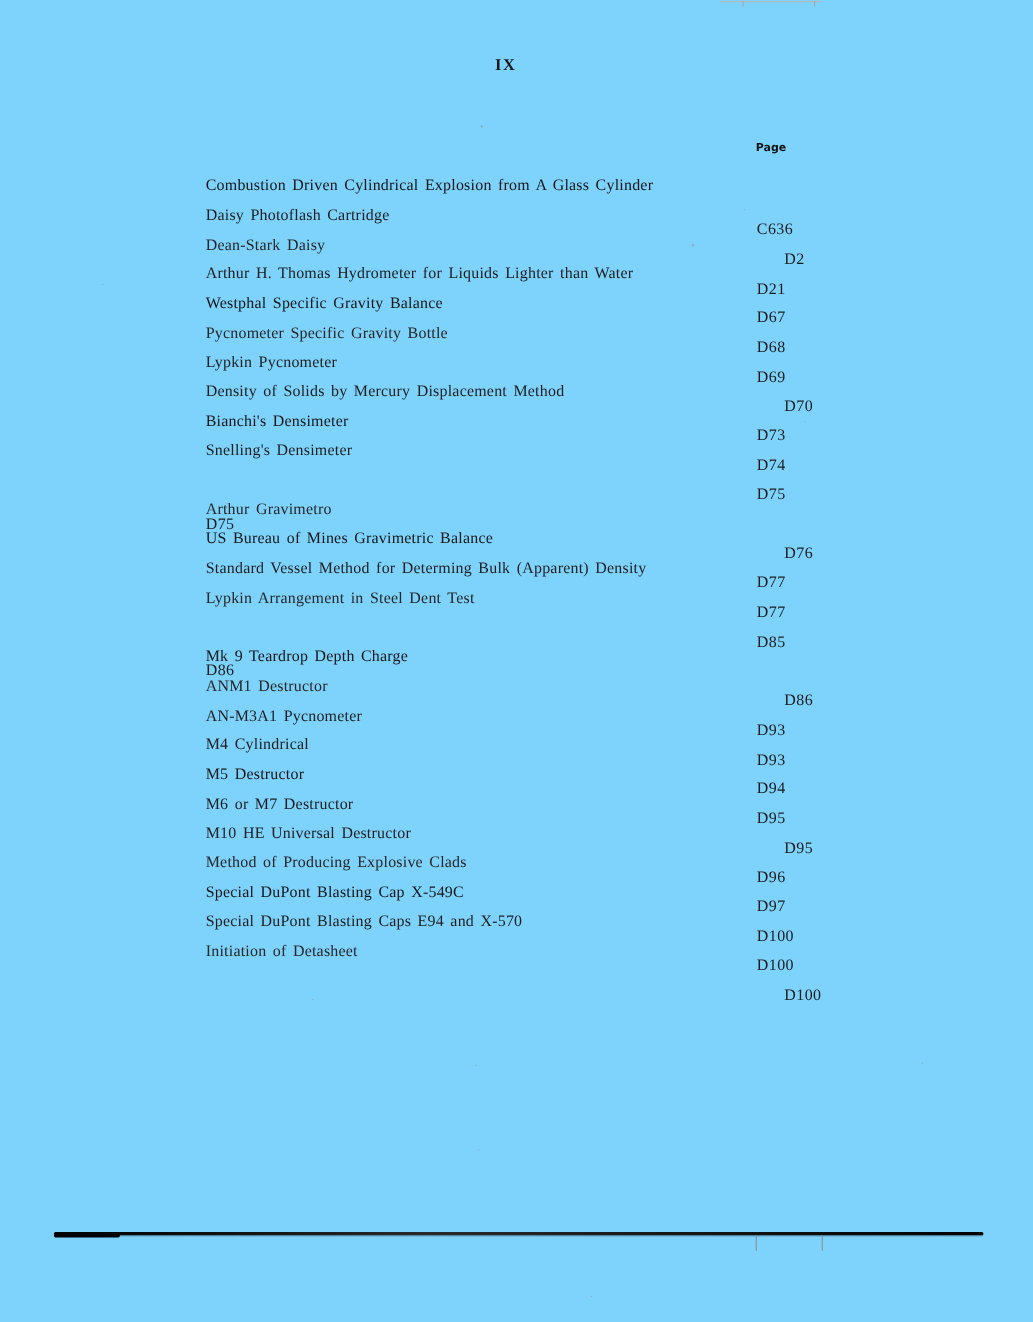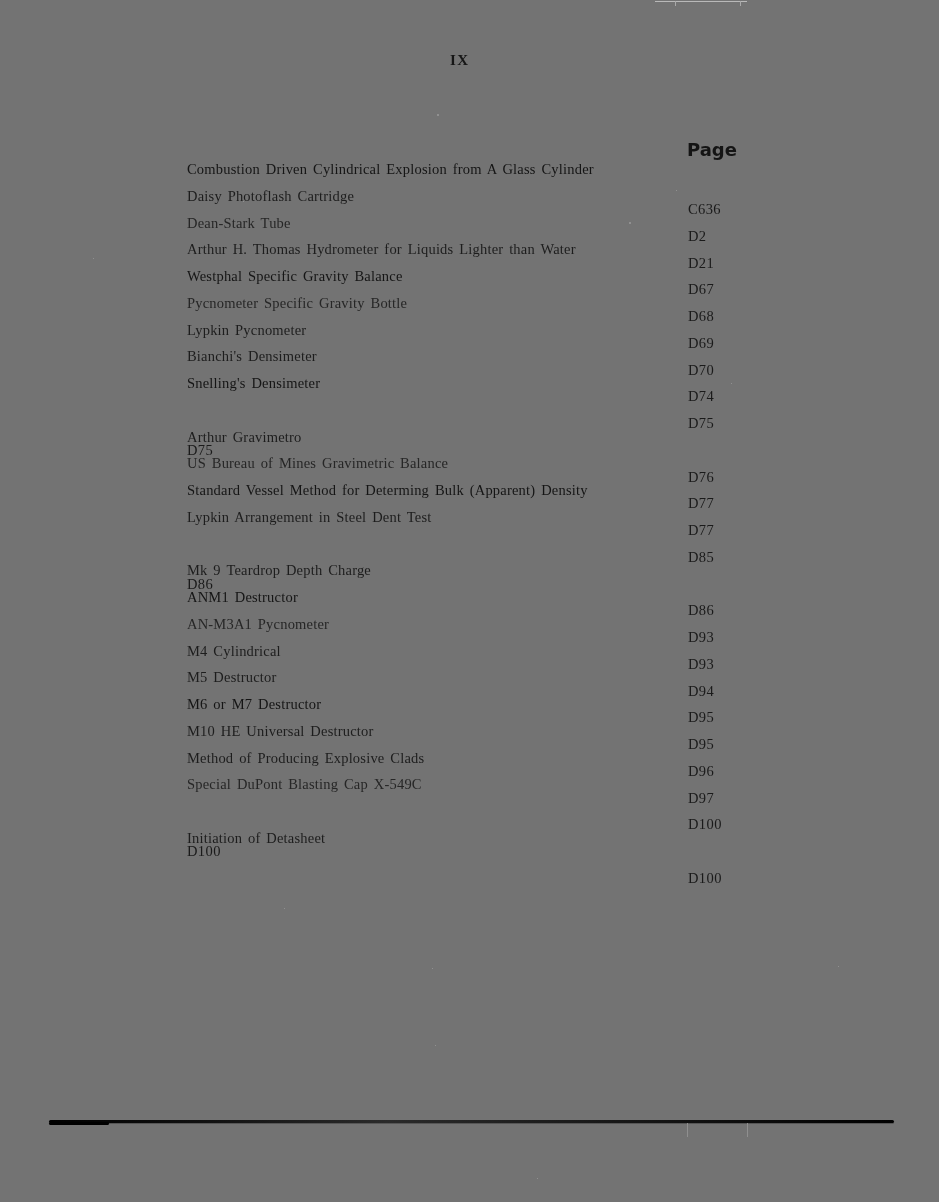--- a/index.html
+++ b/index.html
@@ -6,40 +6,40 @@
     margin: 0;
     padding: 0;
     background: #e8e8e8;
     font-family: "Liberation Serif", serif;
   }
   .sheet {
     position: relative;
     width: 939px;
     height: 1202px;
     margin: 0 auto;
-    background: #737373;
+    background: #7dd3fc;
     overflow: hidden;
     color: #1d1d1d;
   }
   .folio {
     position: absolute;
     left: 450px;
     top: 52px;
     font-family: "Liberation Serif", serif;
     font-size: 15px;
     font-weight: bold;
     letter-spacing: 1.5px;
     color: #161616;
   }
   .col-header {
     position: absolute;
     left: 687px;
-    top: 139px;
+    top: 129px;
     font-family: "DejaVu Sans", sans-serif;
-    font-size: 18px;
+    font-size: 10px;
     font-weight: bold;
     color: #141414;
   }
   .toc {
     position: absolute;
     left: 187px;
     top: 160px;
     width: 620px;
   }
   .toc-row {
@@ -59,21 +59,21 @@
   .toc-page {
     font-size: 14.5px;
     line-height: 18px;
     letter-spacing: 0.4px;
     color: #1a1a1a;
     margin-top: 40px;
   }
   
   .toc-row:nth-child(3n) .toc-title { color: #262626; }
   .toc-row:nth-child(4n+1) .toc-title { color: #151515; }
-  .toc-row:nth-child(5n+2) { filter: blur(0.12px); }
+  .toc-row:nth-child(5n+2) { filter: blur(0.12px); gap: 25px; }
 
   .top-mark {
     position: absolute;
     left: 655px;
     top: 1px;
     width: 92px;
     height: 1px;
     background: #b9b9b9;
   }
   .top-mark::before, .top-mark::after {
@@ -141,21 +141,21 @@
     <span class="toc-title">Combustion Driven Cylindrical Explosion from A Glass Cylinder</span>
     <span class="toc-page">C636</span>
   </div>
 
   <div class="toc-row">
     <span class="toc-title">Daisy Photoflash Cartridge</span>
     <span class="toc-page">D2</span>
   </div>
 
   <div class="toc-row">
-    <span class="toc-title">Dean-Stark Tube</span>
+    <span class="toc-title">Dean-Stark Daisy</span>
     <span class="toc-page">D21</span>
   </div>
 
   <div class="toc-row">
     <span class="toc-title">Arthur H. Thomas Hydrometer for Liquids Lighter than Water</span>
     <span class="toc-page">D67</span>
   </div>
 
   <div class="toc-row">
     <span class="toc-title">Westphal Specific Gravity Balance</span>
@@ -165,20 +165,24 @@
   <div class="toc-row">
     <span class="toc-title">Pycnometer Specific Gravity Bottle</span>
     <span class="toc-page">D69</span>
   </div>
 
   <div class="toc-row">
     <span class="toc-title">Lypkin Pycnometer</span>
     <span class="toc-page">D70</span>
   </div>
 
+  <div class="toc-row">
+    <span class="toc-title">Density of Solids by Mercury Displacement Method</span>
+    <span class="toc-page">D73</span>
+  </div>
 
   <div class="toc-row">
     <span class="toc-title">Bianchi's Densimeter</span>
     <span class="toc-page">D74</span>
   </div>
 
   <div class="toc-row">
     <span class="toc-title">Snelling's Densimeter</span>
     <span class="toc-page">D75</span>
   </div>
@@ -250,20 +254,21 @@
     <span class="toc-title">Method of Producing Explosive Clads</span>
     <span class="toc-page">D97</span>
   </div>
 
   <div class="toc-row">
     <span class="toc-title">Special DuPont Blasting Cap X-549C</span>
     <span class="toc-page">D100</span>
   </div>
 
   <div class="toc-row">
+    <span class="toc-title">Special DuPont Blasting Caps E94 and X-570</span>
     <span class="toc-page">D100</span>
   </div>
 
   <div class="toc-row">
     <span class="toc-title">Initiation of Detasheet</span>
     <span class="toc-page">D100</span>
   </div>
 </div>
 
   <div class="bottom-rule"></div>

